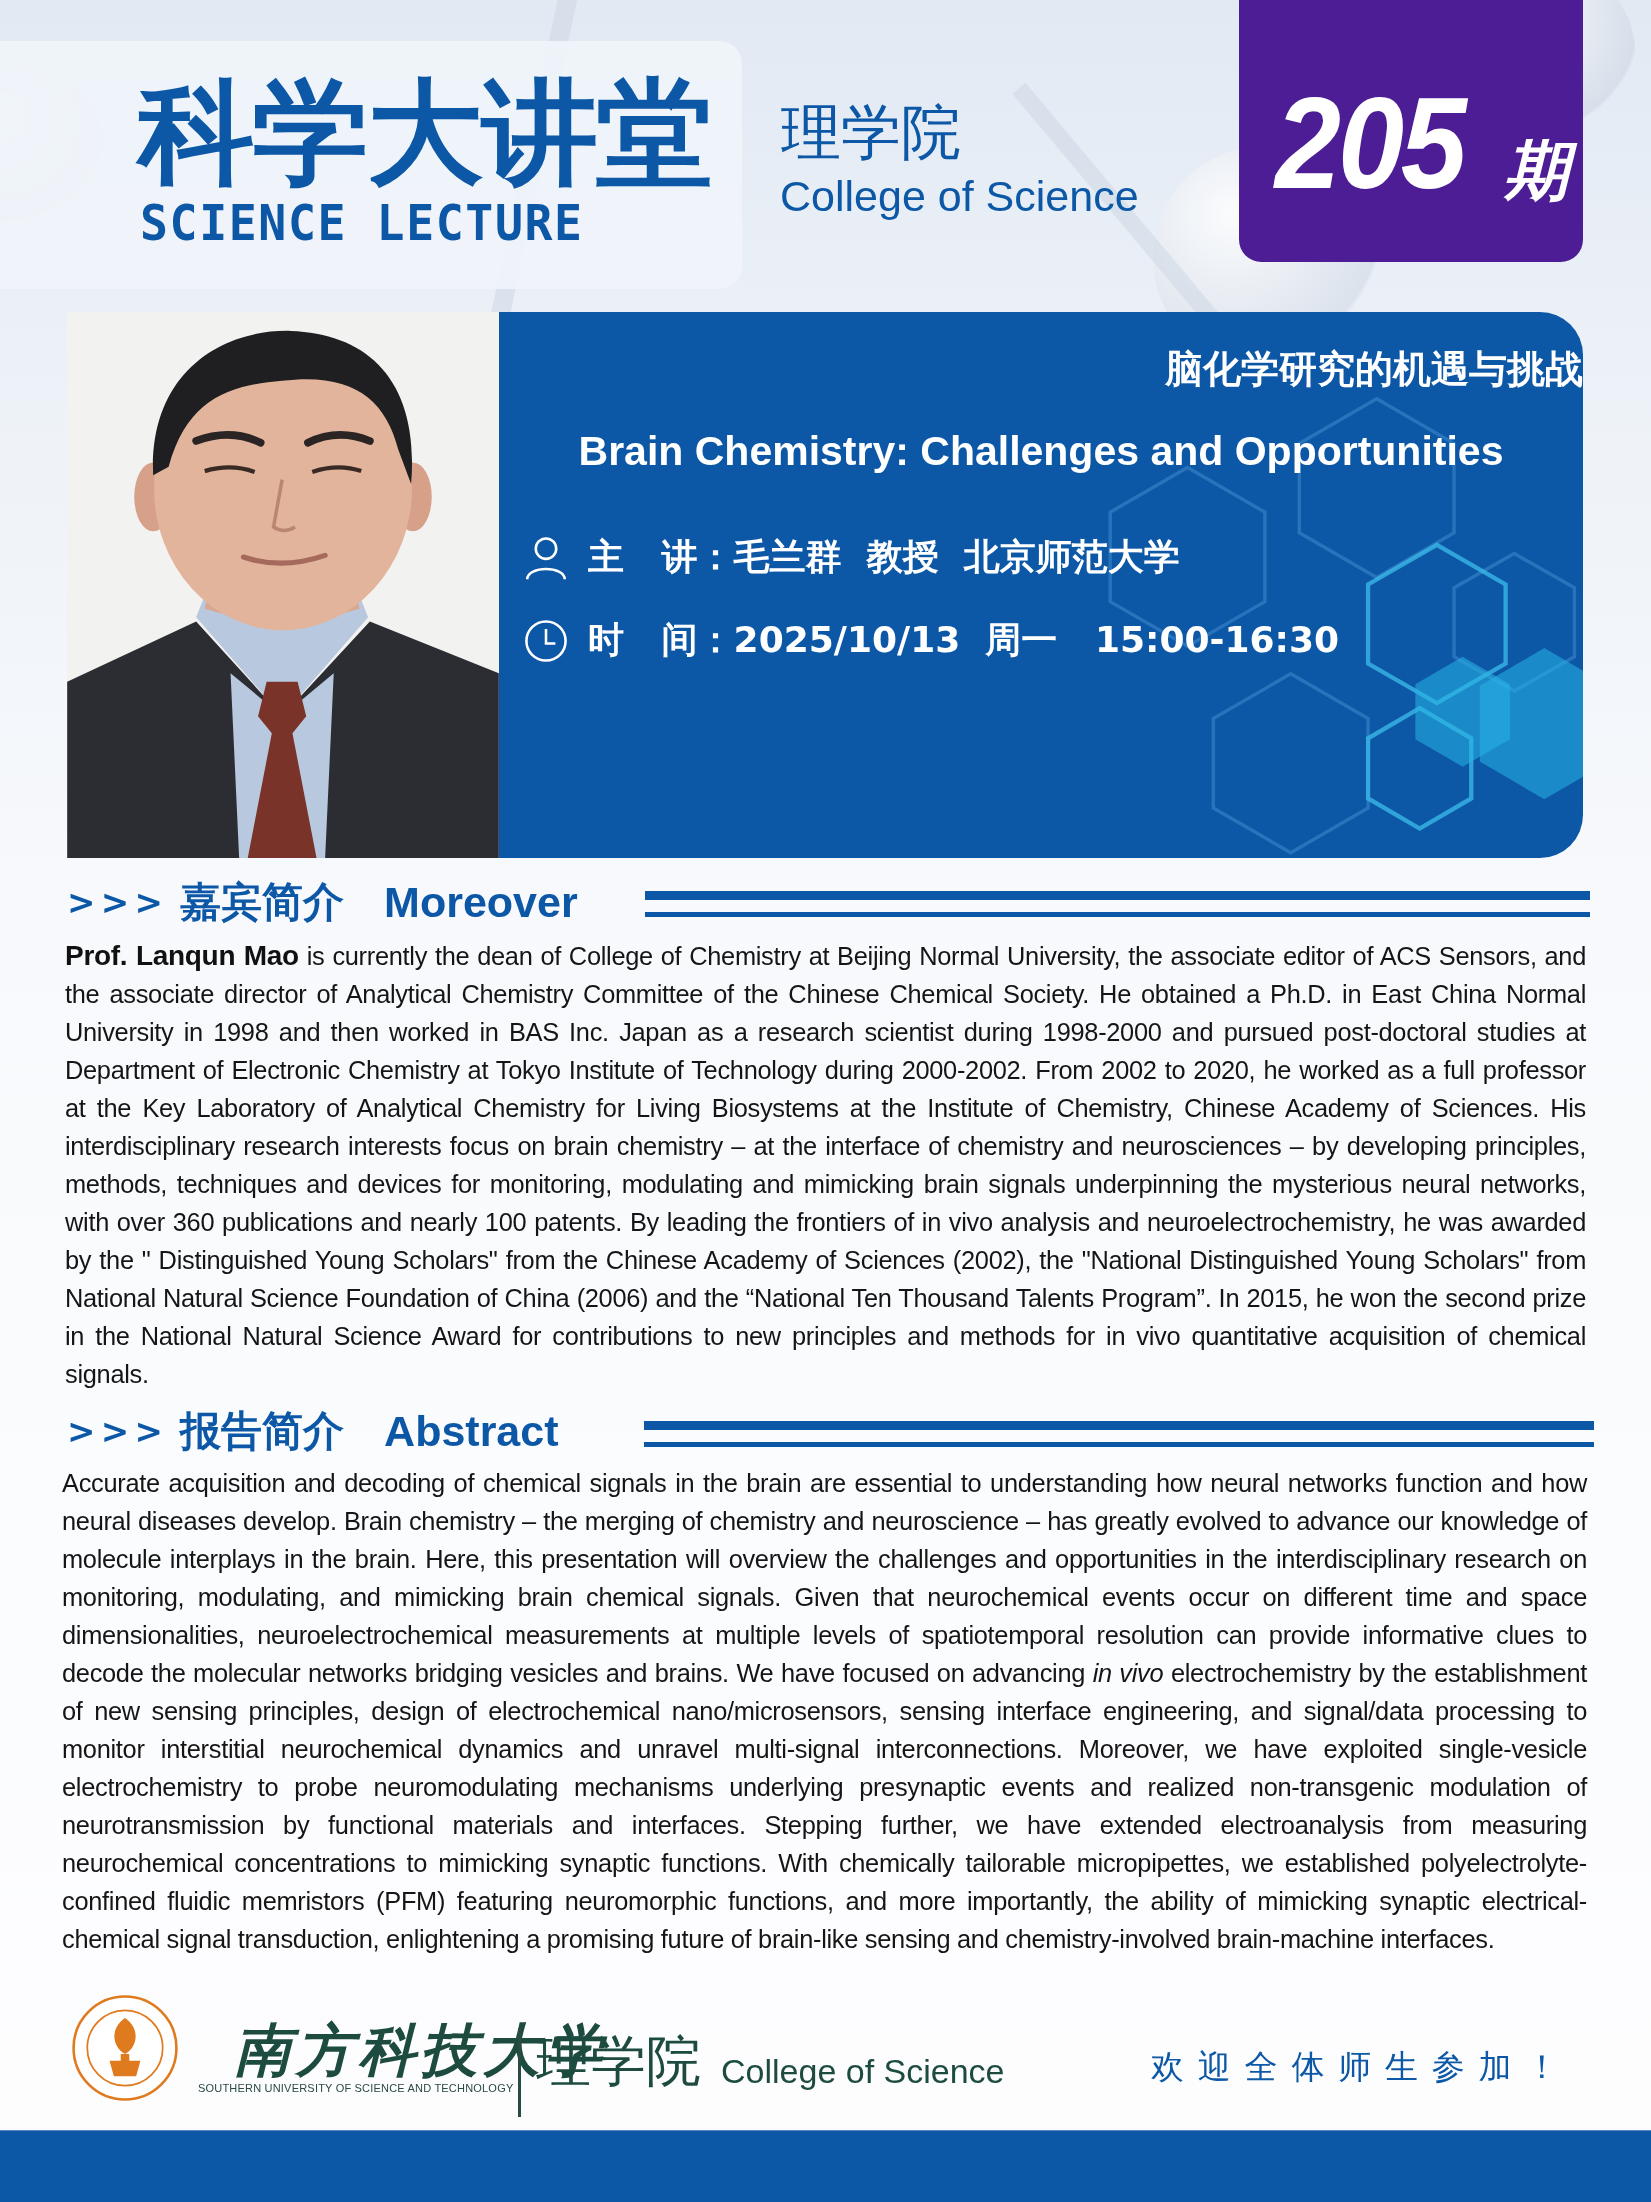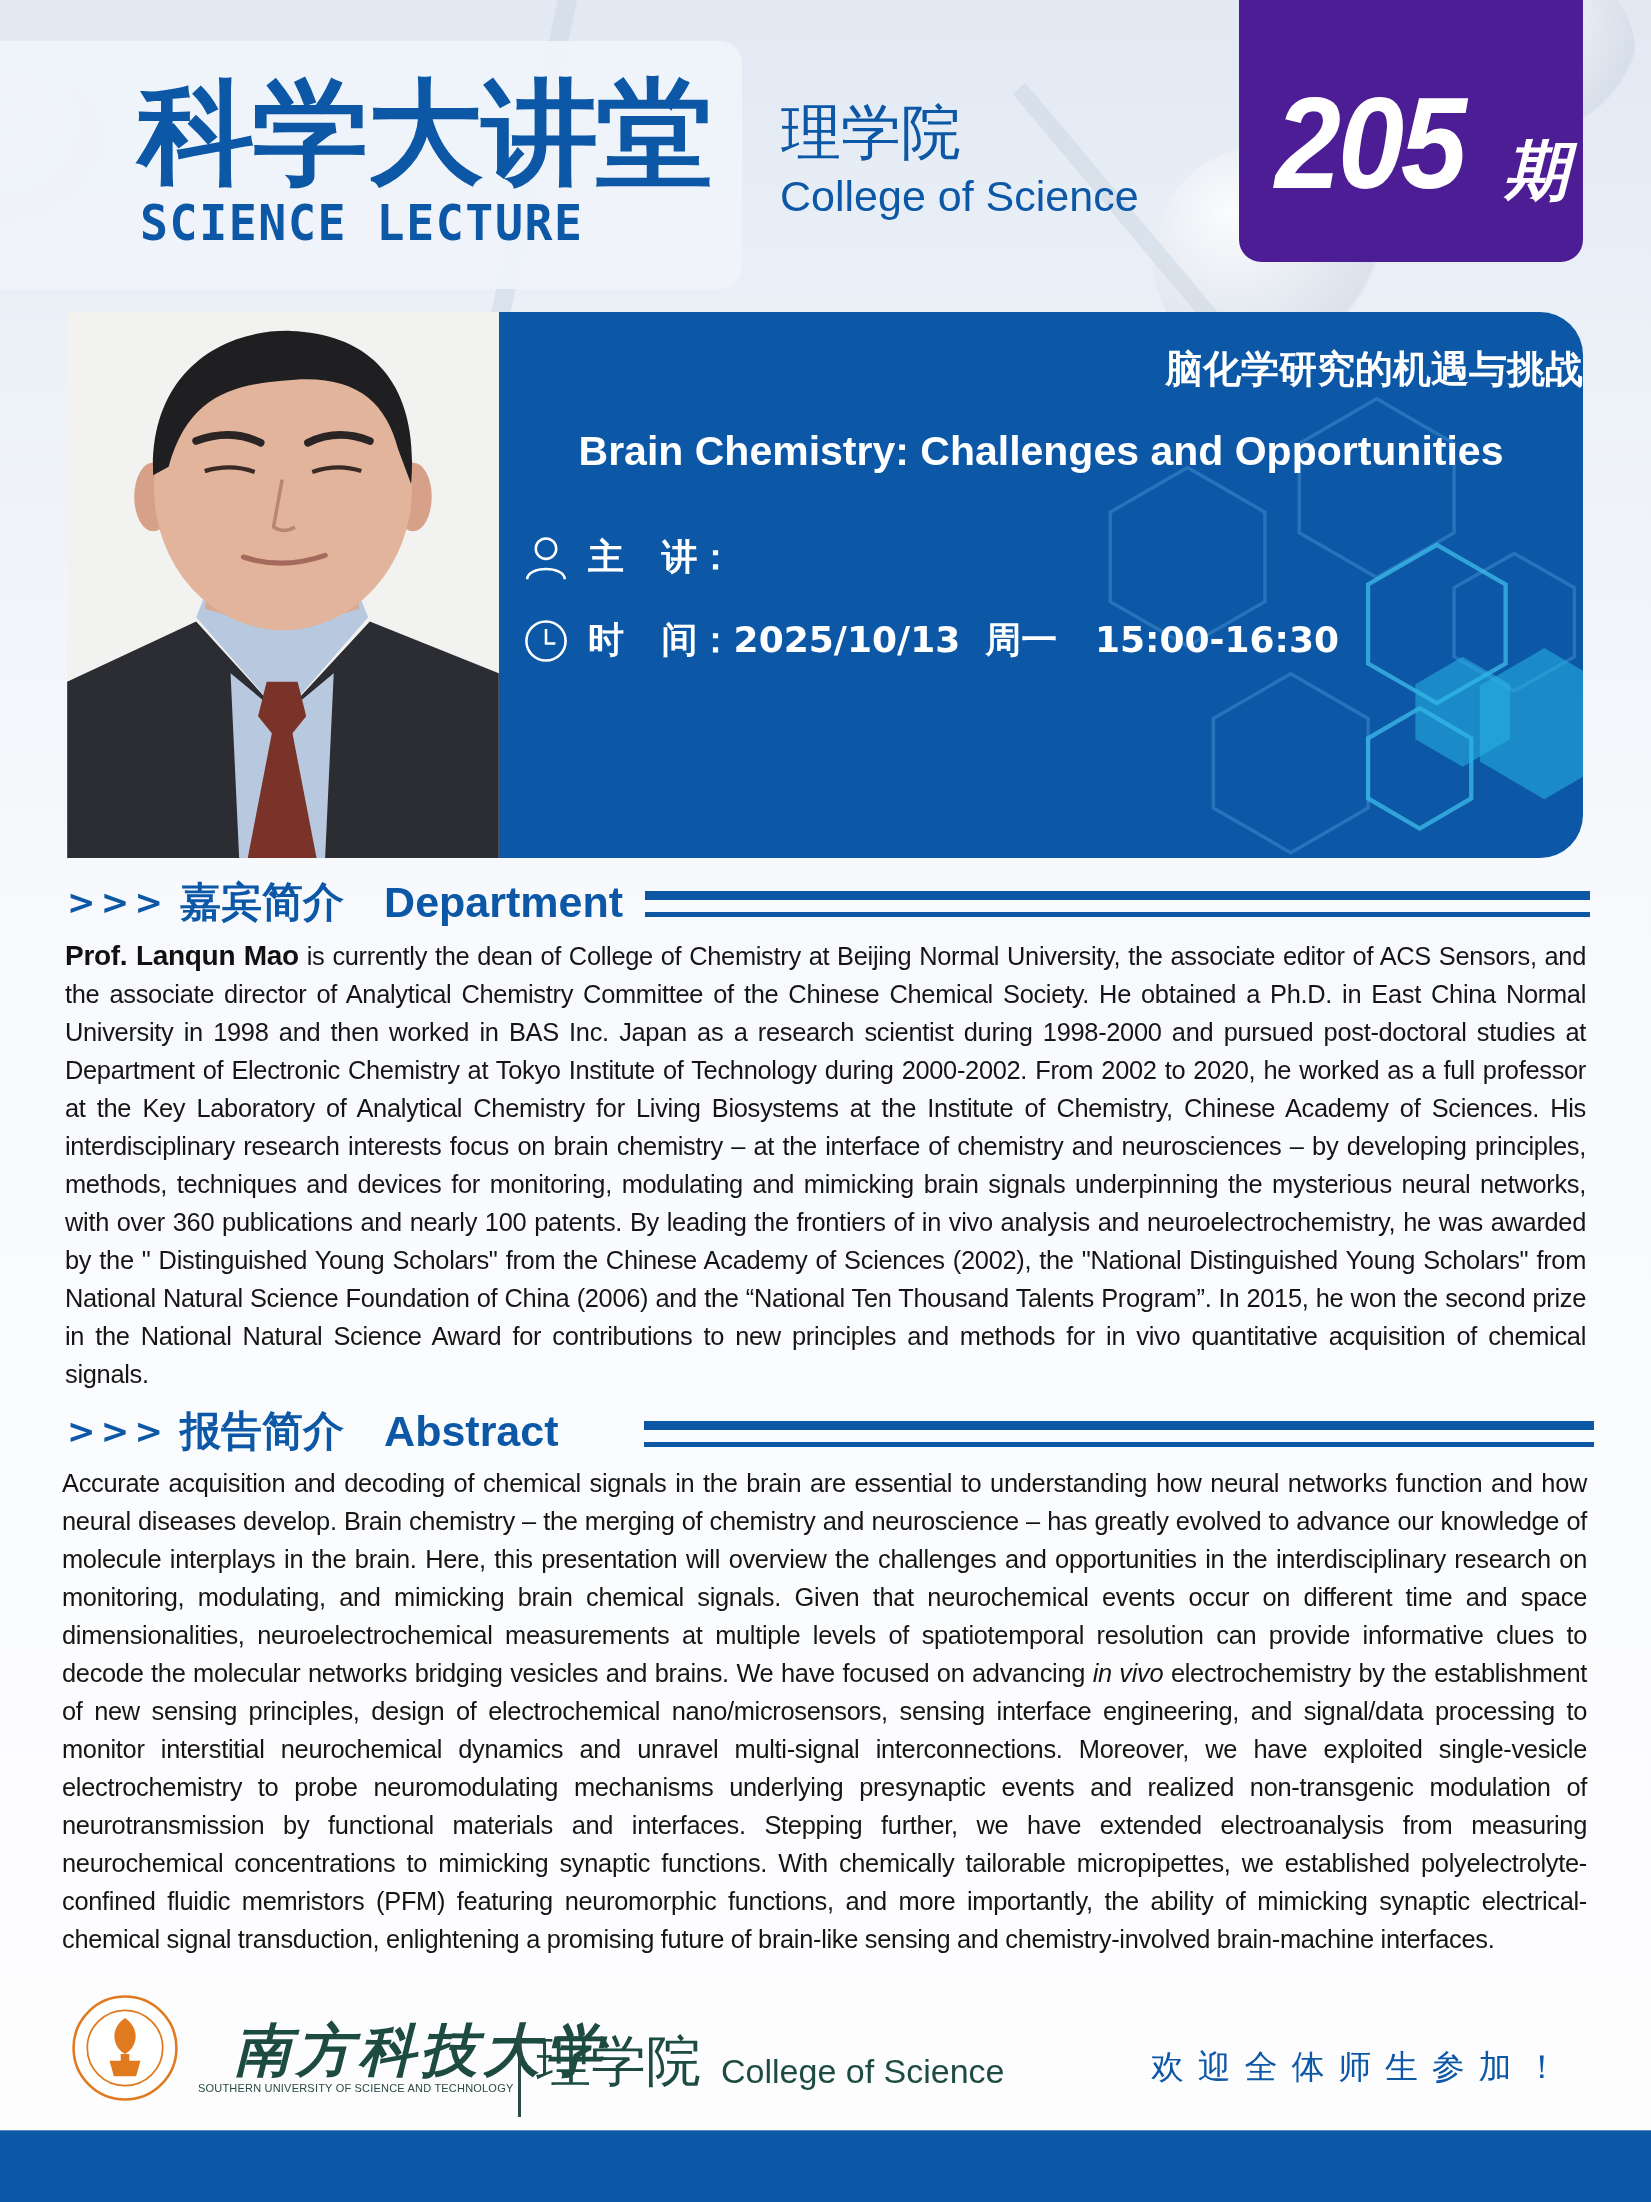--- a/index.html
+++ b/index.html
@@ -184,38 +184,39 @@
 
   <div class="talk-cn">脑化学研究的机遇与挑战</div>
   <div class="talk-en">Brain Chemistry: Challenges and Opportunities</div>
 
   <div class="info-row" style="top:211px;">
     <svg class="ico" viewBox="0 0 54 54">
       <circle cx="27" cy="16" r="12" fill="none" stroke="#fff" stroke-width="3"></circle>
       <path d="M5 52 C 5 36, 49 36, 49 52" fill="none" stroke="#fff" stroke-width="3"></path>
     </svg>
     <span class="lbl">主   讲：</span>
+    <span class="val">毛兰群  教授  北京师范大学</span>
   </div>
 
   <div class="info-row" style="top:294px;">
     <svg class="ico" viewBox="0 0 54 54">
       <circle cx="27" cy="27" r="23" fill="none" stroke="#fff" stroke-width="3"></circle>
       <path d="M27 13 L27 30 L38 30" fill="none" stroke="#fff" stroke-width="3"></path>
     </svg>
     <span class="lbl">时   间：</span>
     <span class="val">2025/10/13  周一   15:00-16:30</span>
   </div>
 
 
 </div>
 
 <div class="sec-head" style="top:872px;">
   <span class="arrows">&gt;&gt;&gt;</span>
   <span class="cn">嘉宾简介</span>
-  <span class="en">Department</span>
+  <span class="en">Moreover</span>
 </div>
 <div class="sec-rule" style="left:645px;width:945px;top:891px;">
   <div class="r1"></div>
     <div class="r2"></div>
 </div>
 <div class="para" style="top:937px;">
   <b>Prof. Lanqun Mao</b><span> is currently the dean of College of Chemistry at Beijing Normal University, the associate editor of ACS Sensors, and the associate director of Analytical Chemistry Committee of the Chinese Chemical Society. He obtained a Ph.D. in East China Normal University in 1998 and then worked in BAS Inc. Japan as a research scientist during 1998-2000 and pursued post-doctoral studies at Department of Electronic Chemistry at Tokyo Institute of Technology during 2000-2002. From 2002 to 2020, he worked as a full professor at the Key Laboratory of Analytical Chemistry for Living Biosystems at the Institute of Chemistry, Chinese Academy of Sciences. His interdisciplinary research interests focus on brain chemistry – at the interface of chemistry and neurosciences – by developing principles, methods, techniques and devices for monitoring, modulating and mimicking brain signals underpinning the mysterious neural networks, with over 360 publications and nearly 100 patents. By leading the frontiers of in vivo analysis and neuroelectrochemistry, he was awarded by the " Distinguished Young Scholars" from the Chinese Academy of Sciences (2002), the "National Distinguished Young Scholars" from National Natural Science Foundation of China (2006) and the “National Ten Thousand Talents Program”. In 2015, he won the second prize in the National Natural Science Award for contributions to new principles and methods for in vivo quantitative acquisition of chemical signals.</span>
 </div>
 
 <div class="sec-head" style="top:1401px;">

